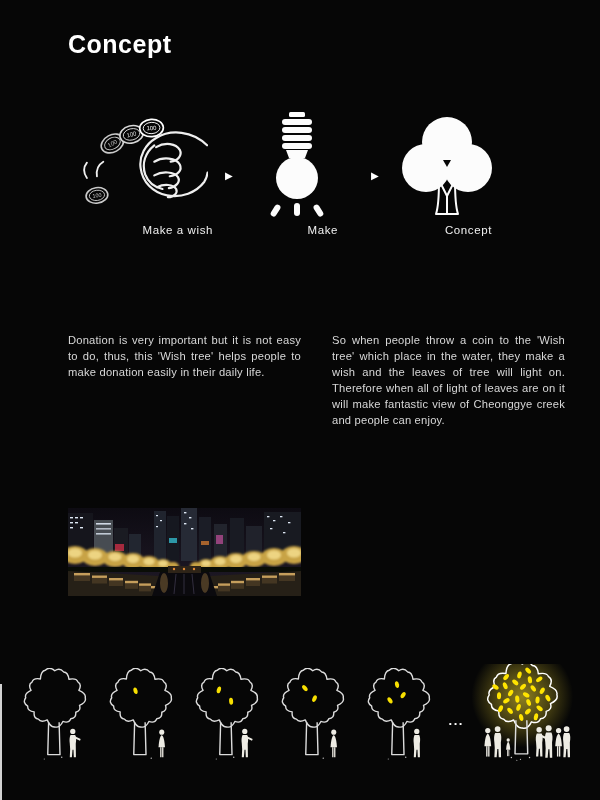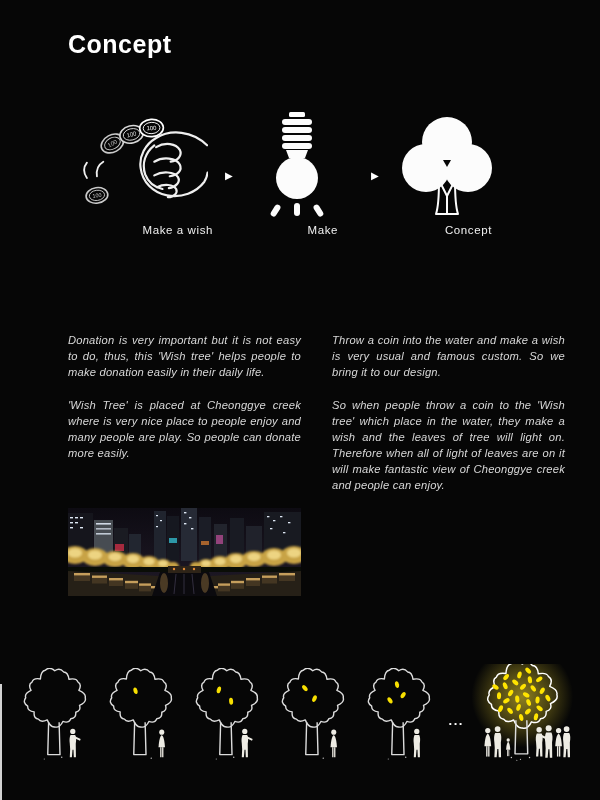--- a/index.html
+++ b/index.html
@@ -28,21 +28,21 @@
     position:absolute;top:170px;color:#ffffff;font-size:10px;line-height:12px;
   }
   .arrow-1{left:225px;}
   .arrow-2{left:371px;}
   
   .col{
     position:absolute;top:332px;width:233px;
     font-size:11.2px;line-height:16px;letter-spacing:.2px;
     text-align:justify;color:#d8d8d8;
   }
-  .col p{margin:0 0 17px 0;font-style:italic;}
+  .col p{margin:0 0 17px 0;}
   .col-left{left:68px;}
   .col-right{left:332px;}
   
   .photo{
     position:absolute;left:68px;top:508px;width:233px;height:88px;
     background:#14111b;overflow:hidden;
   }
   .photo svg{display:block;}
   
   .trees-row{
@@ -133,24 +133,22 @@
     </g>
   </svg>
 </div>
 
 <div class="process-label label-1">Make a wish</div>
 <div class="process-label label-2">Make</div>
 <div class="process-label label-3">Concept</div>
 
 <div class="col col-left">
   <p>Donation is very important but it is not easy to do, thus, this 'Wish tree' helps people to make donation easily in their daily life.</p>
-  <p>'Wish Tree' is placed at Cheonggye creek where is very nice place to people enjoy and many people are play. So people can donate more easily.</p>
 </div>
 <div class="col col-right">
-  <p>Throw a coin into the water and make a wish is very usual and famous custom. So we bring it to our design.</p>
   <p>So when people throw a coin to the 'Wish tree' which place in the water, they make a wish and the leaves of tree will light on. Therefore when all of light of leaves are on it will make fantastic view of Cheonggye creek and people can enjoy.</p>
 </div>
 
 <div class="photo">
   <svg width="233" height="88" viewBox="0 0 233 88" xmlns="http://www.w3.org/2000/svg">
     <defs>
       <filter id="pb" x="-20%" y="-20%" width="140%" height="140%">
           <feGaussianBlur stdDeviation="1.1"></feGaussianBlur>
         </filter>
       <linearGradient id="sky" x1="0" y1="0" x2="0" y2="1">

